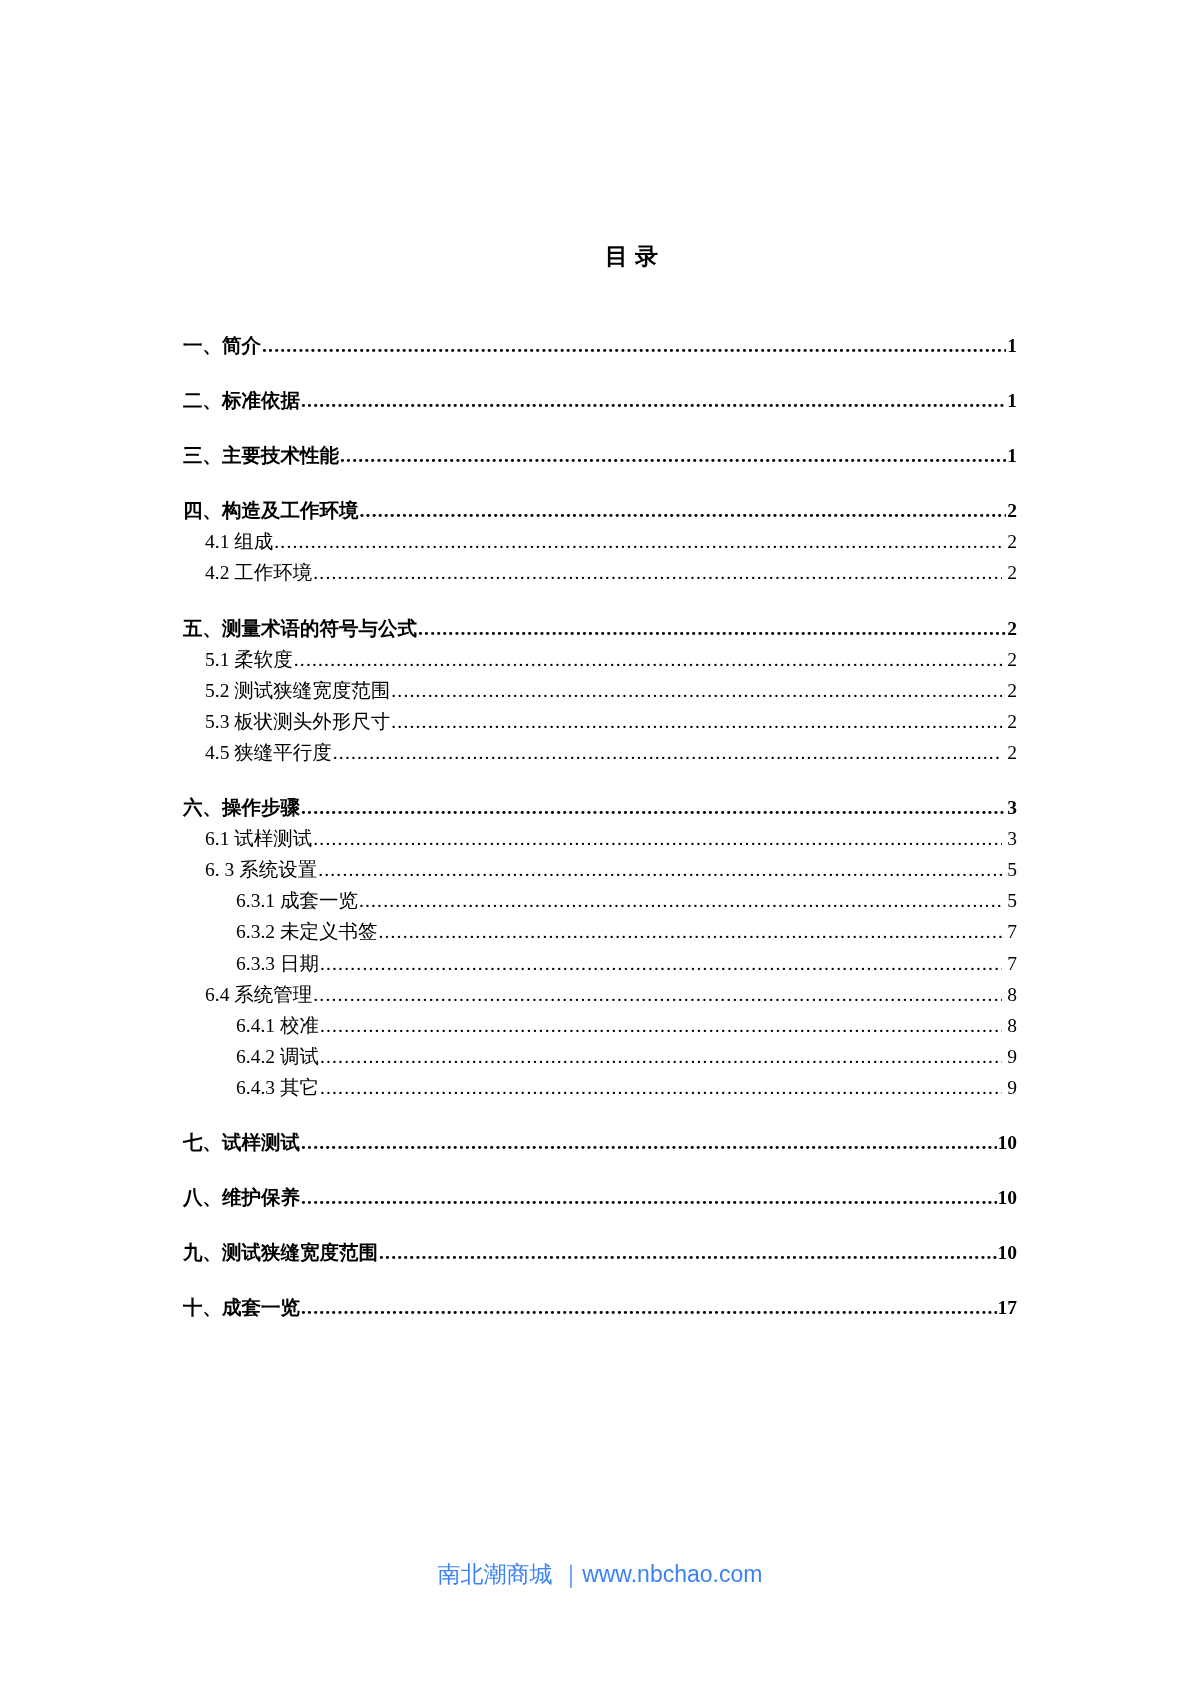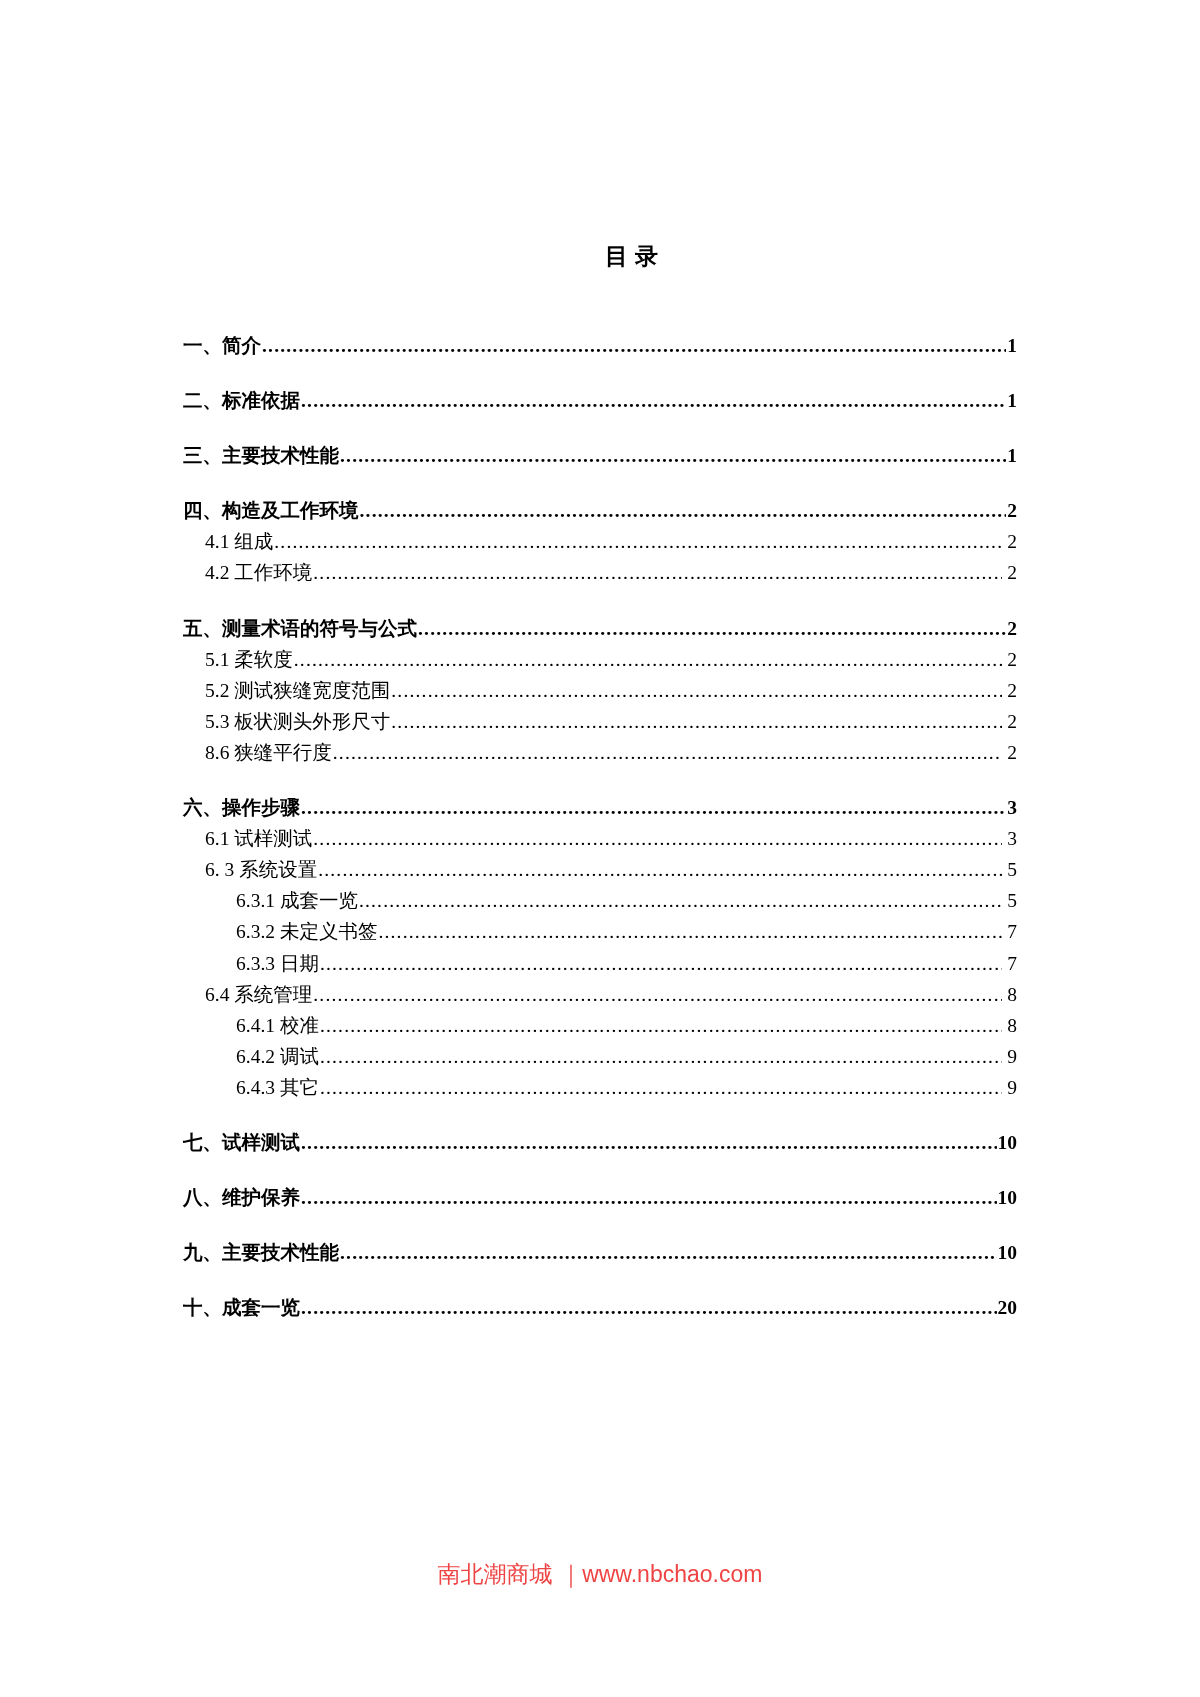--- a/index.html
+++ b/index.html
@@ -53,21 +53,21 @@
   .toc-page { flex:0 0 auto; }
   .toc-row:not(.bold) .toc-page { padding-left:4px; }
   .toc-page.pb { font-weight:700; padding-left:3px; }
   .footer {
     position:absolute;
     top:1558px; left:0; width:100%;
     text-align:center;
     font-family:"Liberation Sans","DejaVu Sans",sans-serif;
     font-size:23px;
     line-height:32px;
-    color:#ef4444;
+    color:#3b82f6;
   }
   .footer .sep { margin-left:7px; }
 </style>
 </head>
 <body>
 
 <div class="page">
 
   <h1 class="doc-title">目录</h1>
 
@@ -116,21 +116,21 @@
         <span class="toc-label">5.2 测试狭缝宽度范围</span>
         <span class="dots"></span>
         <span class="toc-page">2</span>
       </div>
       <div class="toc-row lv2">
         <span class="toc-label">5.3 板状测头外形尺寸</span>
         <span class="dots"></span>
         <span class="toc-page">2</span>
       </div>
       <div class="toc-row lv2">
-        <span class="toc-label">8.6 狭缝平行度</span>
+        <span class="toc-label">4.5 狭缝平行度</span>
         <span class="dots"></span>
         <span class="toc-page">2</span>
       </div>
       <div class="toc-row lv1 bold">
         <span class="toc-label">六、操作步骤</span>
         <span class="dots"></span>
         <span class="toc-page">3</span>
       </div>
       <div class="toc-row lv2">
         <span class="toc-label">6.1 试样测试</span>
@@ -181,28 +181,28 @@
         <span class="toc-label">七、试样测试</span>
         <span class="dots"></span>
         <span class="toc-page">10</span>
       </div>
       <div class="toc-row lv1 bold">
         <span class="toc-label">八、维护保养</span>
         <span class="dots"></span>
         <span class="toc-page">10</span>
       </div>
       <div class="toc-row lv1 bold">
-        <span class="toc-label">九、主要技术性能</span>
+        <span class="toc-label">九、测试狭缝宽度范围</span>
         <span class="dots"></span>
         <span class="toc-page">10</span>
       </div>
       <div class="toc-row lv1 bold">
         <span class="toc-label">十、成套一览</span>
         <span class="dots"></span>
-        <span class="toc-page">20</span>
+        <span class="toc-page">17</span>
       </div>
     </nav>
 
   <div class="footer">
     <span>南北潮商城</span><span class="sep">｜</span><span>www.nbchao.com</span>
   </div>
 
 </div>
 
 </body></html>

